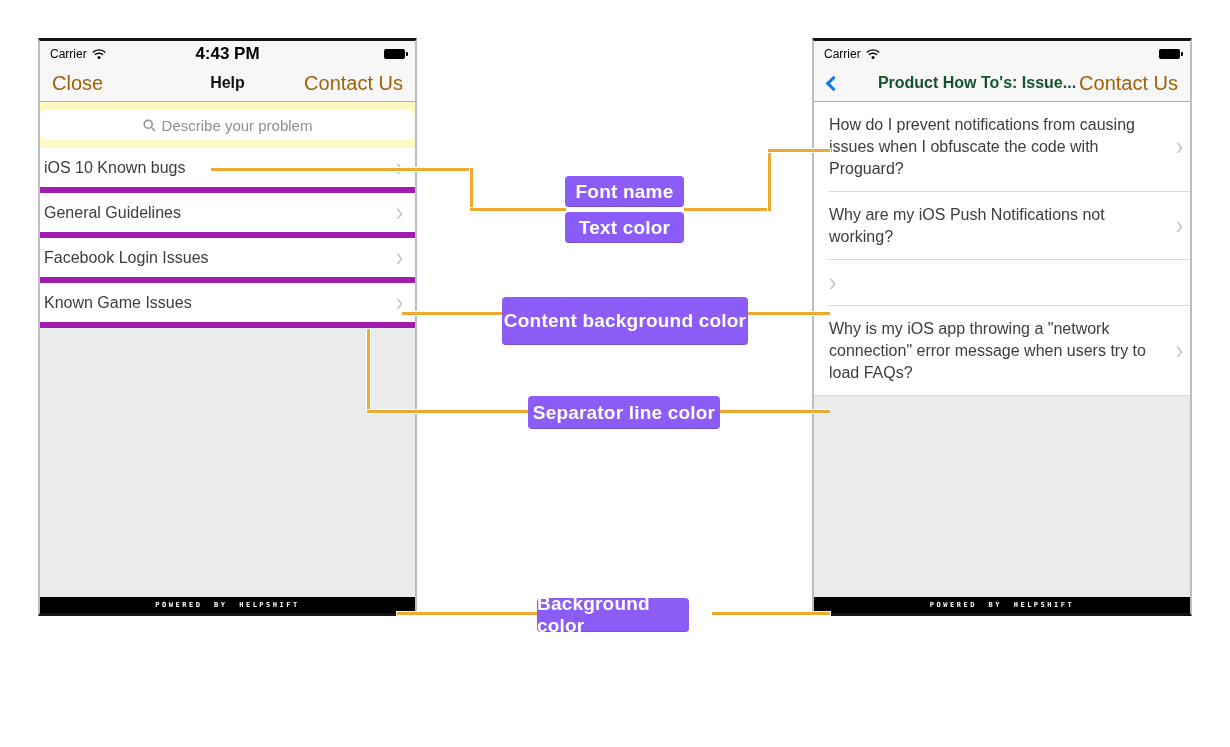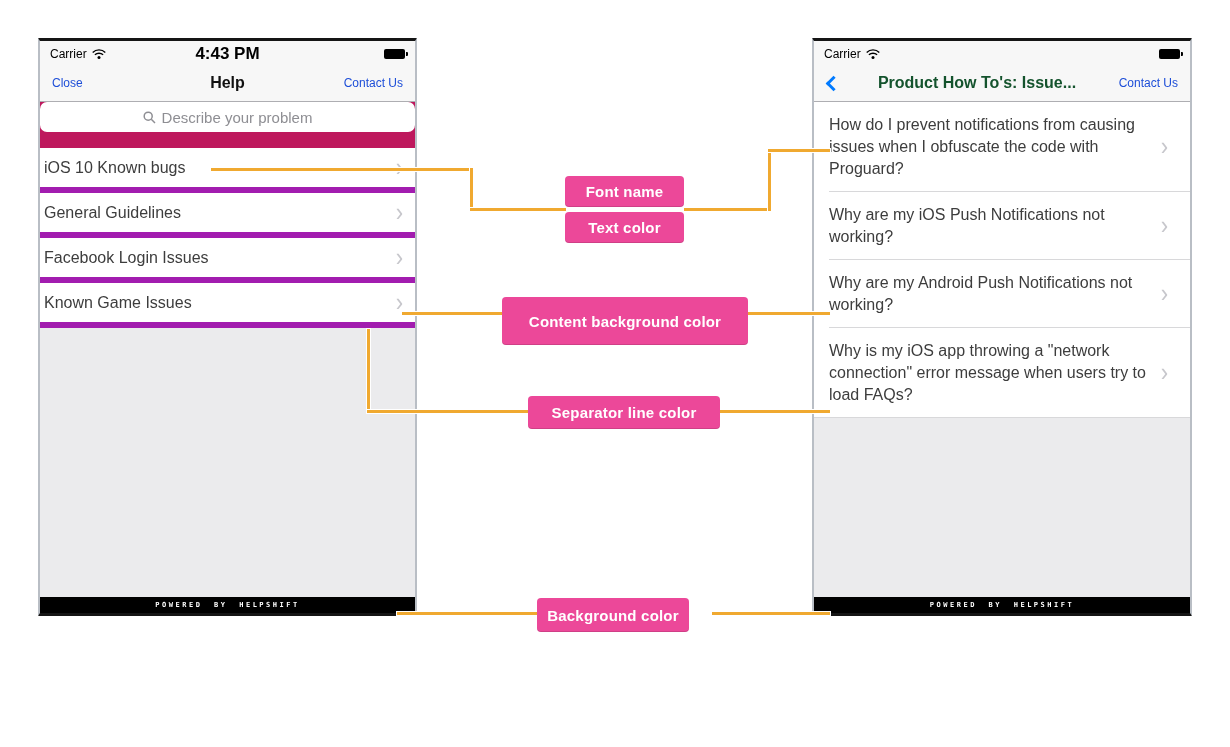--- a/index.html
+++ b/index.html
@@ -29,67 +29,67 @@
   .sb-time { font-weight:700; font-size:17px; position:absolute; left:0; right:0; text-align:center; }
   .statusbar { position:relative; }
   .sb-right { display:flex; align-items:center; margin-left:auto; z-index:1; }
   .battery { width:21px; height:10px; background:#000; border-radius:2px; position:relative; }
   .battery::after { content:''; position:absolute; right:-3px; top:3px; width:2px; height:4px; background:#000; border-radius:0 1px 1px 0; }
 
   .navbar {
     height:37px; flex:0 0 37px; background:#f7f7f7; border-bottom:1px solid #aeaeb2;
     display:flex; align-items:center; padding:0 12px; position:relative;
   }
-  .nav-btn { color:#1d4ed8; font-size:12px; z-index:2; cursor:default; }
+  .nav-btn { color:#a16207; font-size:20px; z-index:2; cursor:default; }
   .nav-title { position:absolute; left:0; right:0; text-align:center; font-weight:700; font-size:16px; color:#111; }
   .nav-title-right { position:absolute; left:48px; right:98px; text-align:center; font-weight:700; font-size:16px; color:#14532d; white-space:nowrap; overflow:hidden; }
   .nav-right { margin-left:auto; z-index:2; }
   .back-chev { display:inline-block; width:11px; height:11px; border-left:3px solid #007aff; border-bottom:3px solid #007aff; transform:rotate(45deg); margin-left:2px; }
 
   .searchband {
-    height:46px; flex:0 0 46px; background:#be185d;
-    display:flex; padding:0 0;
+    height:46px; flex:0 0 46px; background:#fef9c3;
+    display:flex; align-items:center; padding:0 0;
   }
   .searchbox {
     flex:1; height:30px; background:#fff; border-radius:7px;
     display:flex; align-items:center; justify-content:center; gap:6px;
     color:#8e8e93; font-size:15px;
   }
 
   .list { background:#fff; }
   .row {
     height:45px; display:flex; align-items:center;
     padding:0 12px 0 4px; border-bottom:6px solid #a21caf;
     font-size:16px; color:#3d3d3d; background:#fff;
   }
   .row-label { flex:1; }
   .chev { color:#c7c7cc; font-size:22px; line-height:1; font-weight:400; transform:scaleY(1.15); }
 
   .qrow {
     display:flex; align-items:center; background:#fff;
-    padding:12px 22px 12px 15px; position:relative;
+    padding:12px 7px 12px 15px; position:relative;
   }
   .qrow::after { content:''; position:absolute; left:15px; right:0; bottom:0; height:1px; background:#d8d8da; }
   .qrow:last-child::after { left:0; }
   .qtext { flex:1; font-size:16px; line-height:22px; color:#3d3d3d; padding-right:6px; }
 
   .bg-area { flex:1; background:#ebebed; }
   .powered {
     flex:0 0 16px; background:#000; color:#fff;
     display:flex; align-items:center; justify-content:center;
     font-family:"DejaVu Sans Mono", monospace; font-size:7px; font-weight:700;
     letter-spacing:2.5px; word-spacing:5px;
   }
 
   
   .badge {
     position:absolute; z-index:30;
-    background:#ec4899; color:#fff; border-radius:4px;
+    background:#8b5cf6; color:#fff; border-radius:4px;
     display:flex; align-items:center; justify-content:center;
-    font-size:15px; font-weight:700; letter-spacing:.2px;
+    font-size:19px; font-weight:700; letter-spacing:.2px;
     box-shadow:inset 0 -1px 0 rgba(0,0,0,.12);
   }
   #badge-font-name   { left:565px; top:176px; width:119px; height:31px; }
   #badge-text-color  { left:565px; top:212px; width:119px; height:31px; }
   #badge-content-bg  { left:502px; top:297px; width:246px; height:48px; }
   #badge-separator   { left:528px; top:396px; width:192px; height:33px; }
   #badge-background  { left:537px; top:598px; width:152px; height:34px; }
 
   .line { position:absolute; background:#f0a930; z-index:20; box-shadow:0 0 0 1px #fff; }
   .lh { height:3px; } .lv { width:3px; }
@@ -199,21 +199,20 @@
       <div class="list">
         <div class="qrow">
           <span class="qtext">How do I prevent notifications from causing issues when I obfuscate the code with Proguard?</span>
           <span class="chev">›</span>
         </div>
         <div class="qrow">
           <span class="qtext">Why are my iOS Push Notifications not working?</span>
           <span class="chev">›</span>
         </div>
         <div class="qrow">
-          <span class="qtext">Why are my Android Push Notifications not working?</span>
           <span class="chev">›</span>
         </div>
         <div class="qrow">
           <span class="qtext">Why is my iOS app throwing a "network connection" error message when users try to load FAQs?</span>
           <span class="chev">›</span>
         </div>
       </div>
 
       <div class="bg-area"></div>
 

